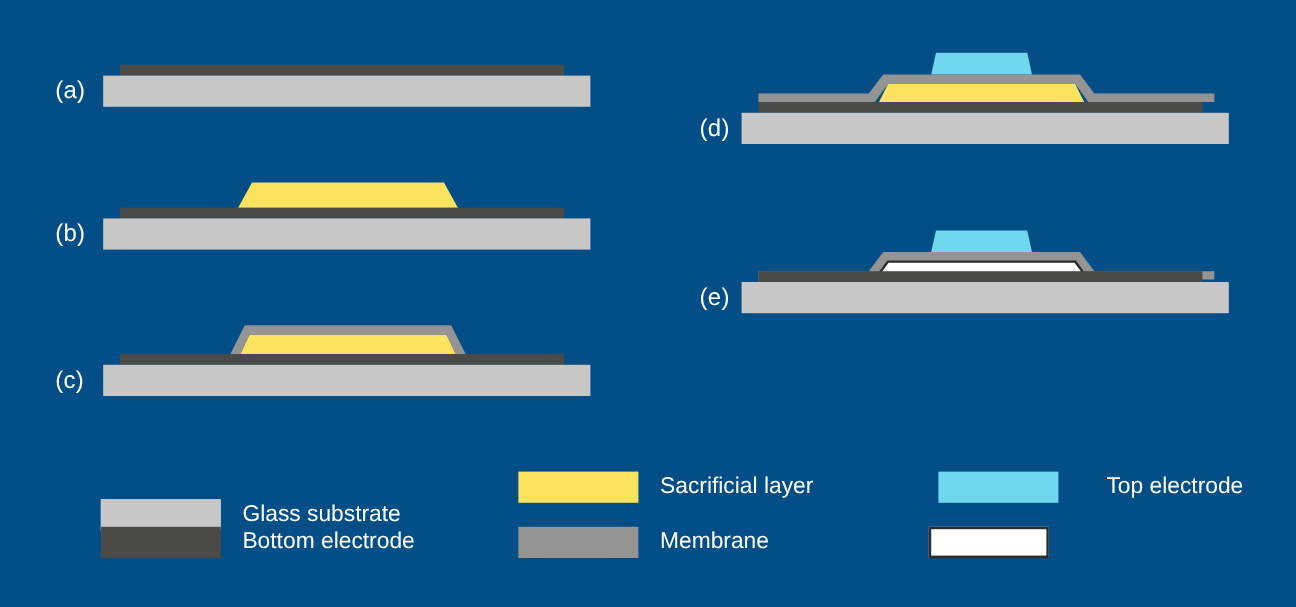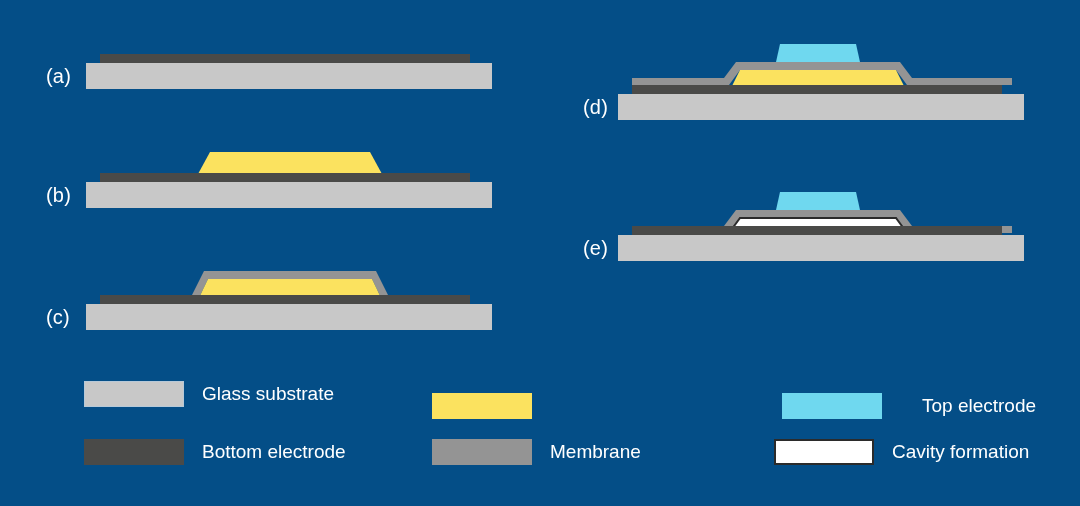--- a/index.html
+++ b/index.html
@@ -93,44 +93,44 @@
   
   <div class="panel-label" style="left:46px; top:65px;">(a)</div>
   <div class="panel-label" style="left:46px; top:184px;">(b)</div>
   <div class="panel-label" style="left:46px; top:306px;">(c)</div>
   <div class="panel-label" style="left:583px; top:96px;">(d)</div>
   <div class="panel-label" style="left:583px; top:237px;">(e)</div>
 
   
   <div>
 
-    <div class="legend-row" style="left:84px; top:381px;">
+    <div class="legend-row" style="left:84px; top:416px;">
       <div class="legend-swatch" style="background:#c8c8c8; border:1px solid #b7c9d8; box-sizing:border-box;"></div>
       <div class="legend-label">Glass substrate</div>
     </div>
 
     <div class="legend-row" style="left:84px; top:439px;justify-content:center;">
       <div class="legend-swatch" style="background:#4a4a48;"></div>
       <div class="legend-label">Bottom electrode</div>
     </div>
 
     <div class="legend-row" style="left:432px; top:393px;">
       <div class="legend-swatch" style="background:#fbe25f;"></div>
+      <div class="legend-label">Sacrificial layer</div>
     </div>
 
     <div class="legend-row" style="left:432px; top:439px;text-align:right;">
       <div class="legend-swatch" style="background:#949494;"></div>
       <div class="legend-label">Membrane</div>
     </div>
 
     <div class="legend-row" style="left:782px; top:393px;gap:22px;">
       <div class="legend-swatch" style="background:#6fd8ef;"></div>
       <div class="legend-label">Top electrode</div>
     </div>
 
     <div class="legend-row" style="left:774px; top:439px;">
       <div class="legend-swatch" style="background:#ffffff; border:2px solid #2b2b2b; box-sizing:border-box;"></div>
-      <div class="legend-label">Cavity formation</div>
     </div>
 
   </div>
 
 </div>
 
 </body></html>

